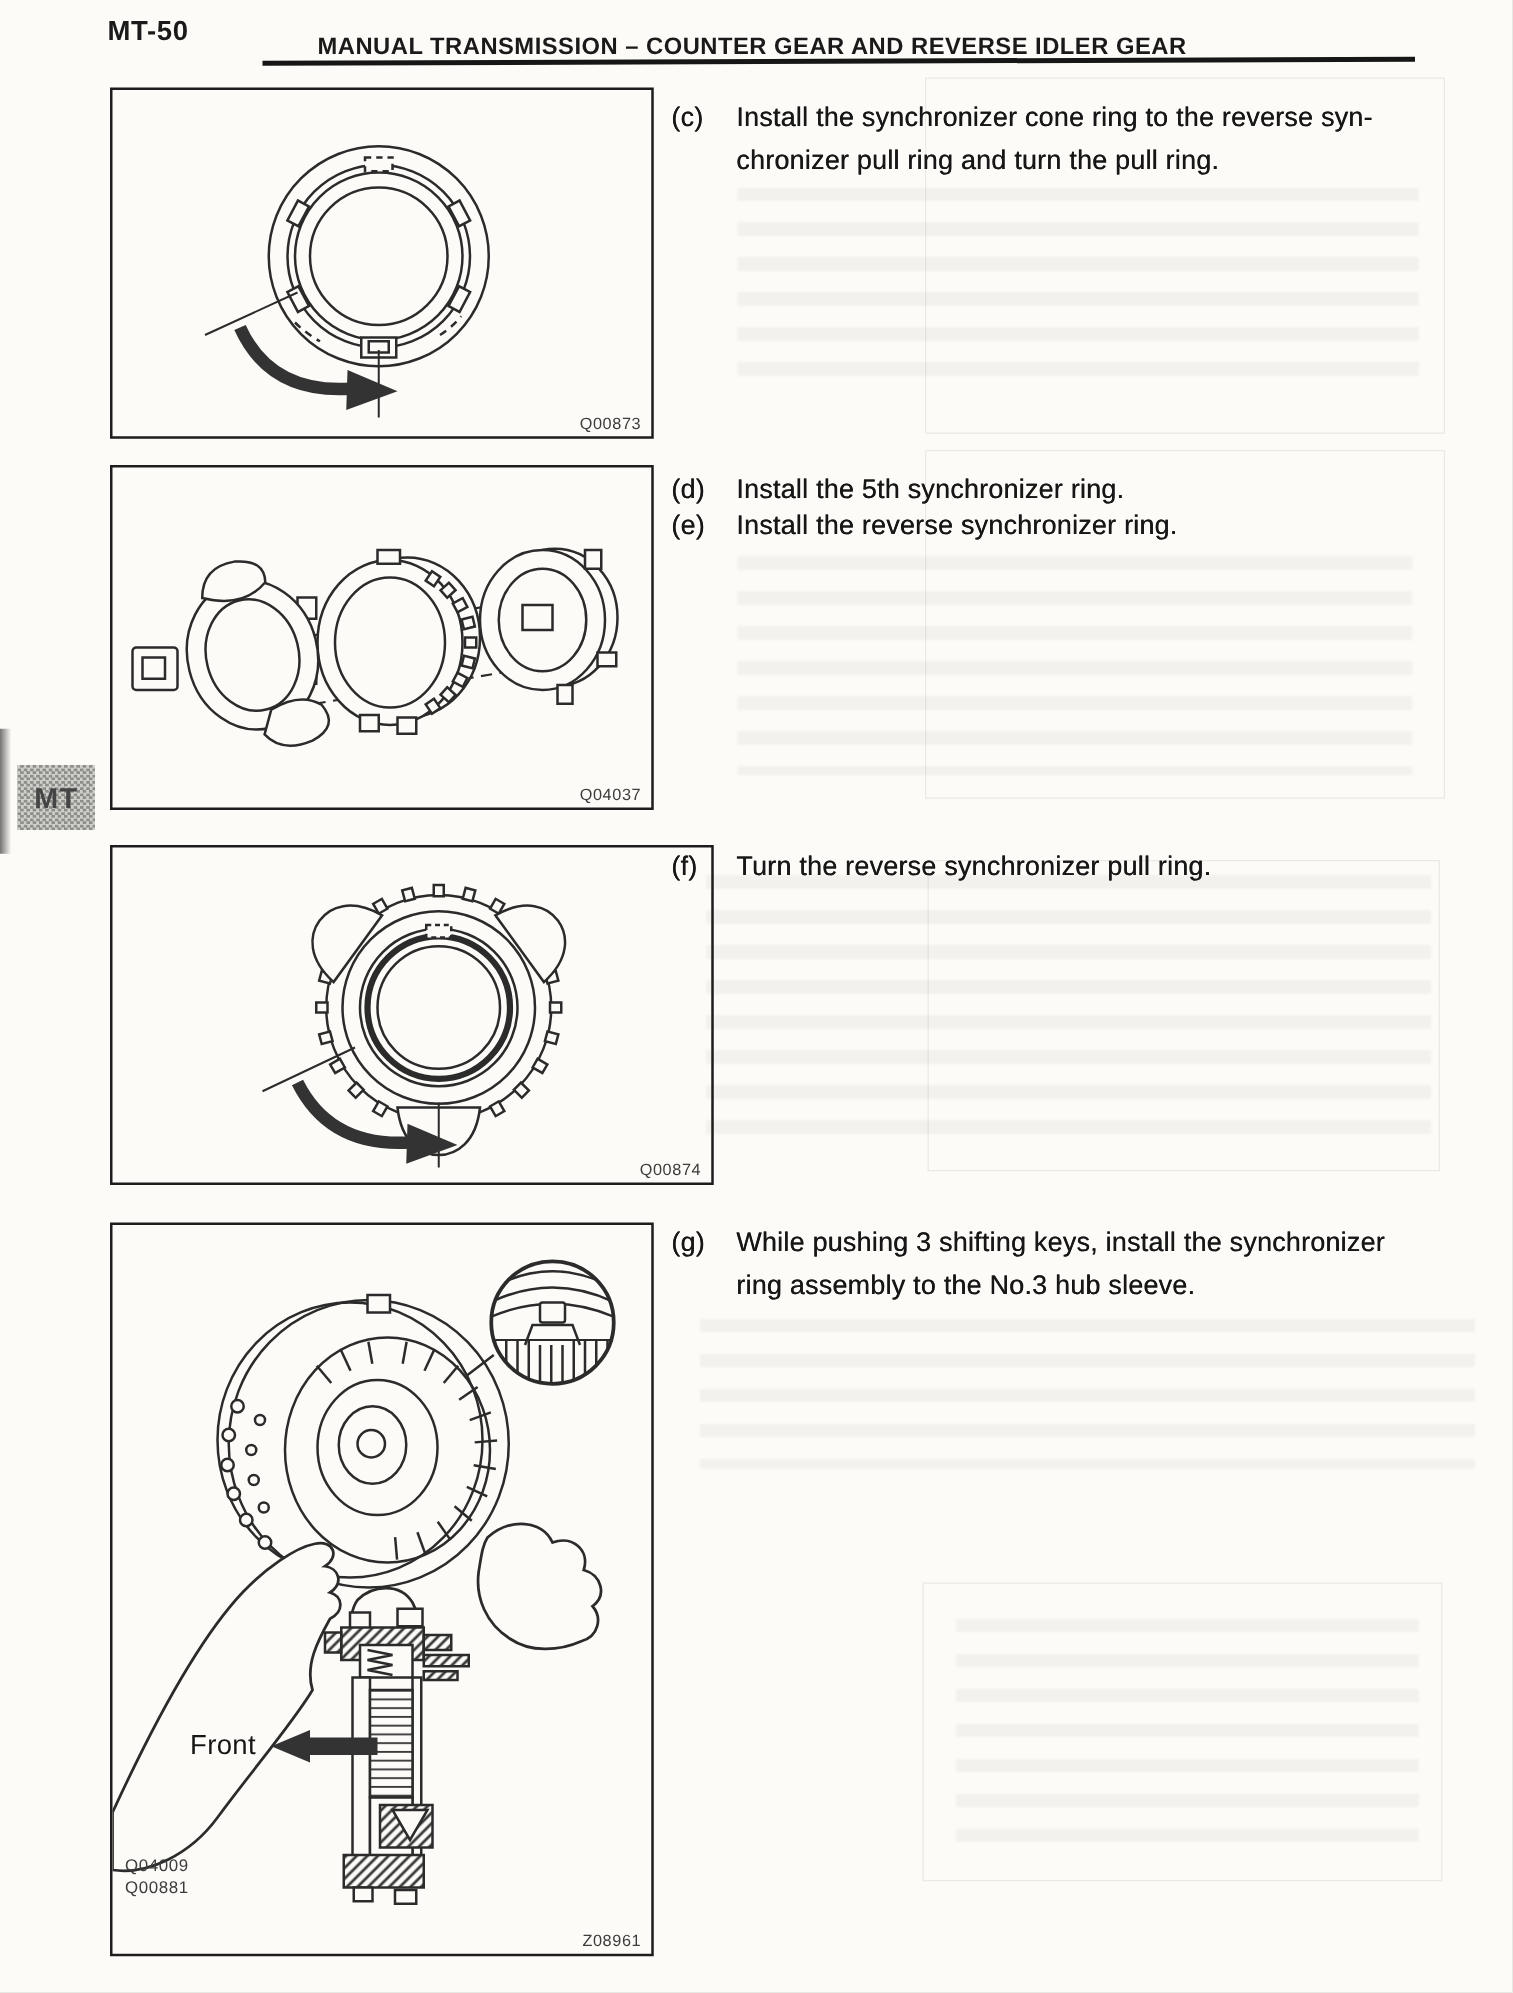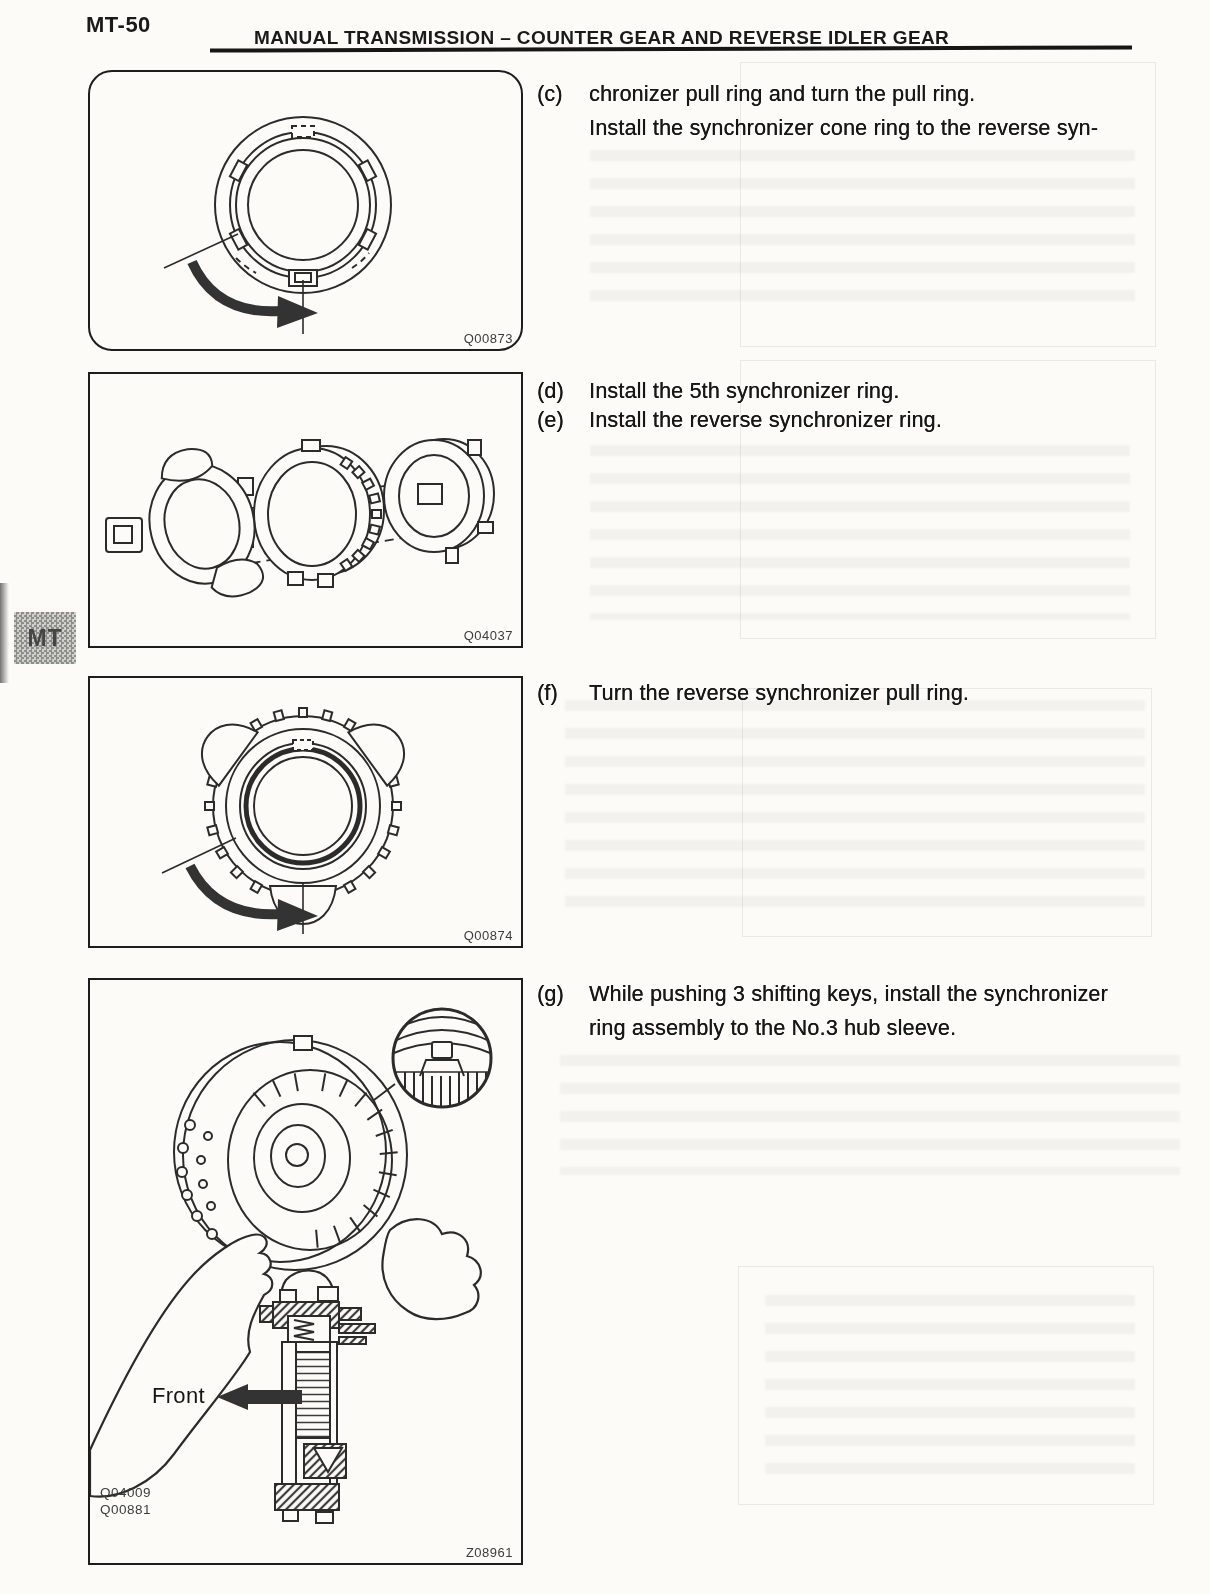--- a/index.html
+++ b/index.html
@@ -18,23 +18,23 @@
     background-color:#b5b5b2;
     background-image:repeating-conic-gradient(#8d8d8a 0% 25%, #cfcfcb 0% 50%);
     background-size:5px 5px;
     display:flex; align-items:center; justify-content:center;
     font-size:23px; font-weight:700; color:#454545; letter-spacing:1px;
   }
   .binding-mark { position:absolute; left:0; top:583px; width:9px; height:100px;
     background:linear-gradient(90deg, rgba(25,25,25,.6), rgba(25,25,25,0)); }
   
   .figbox { position:absolute; border:2.5px solid #1d1d1d; background:transparent; }
-  .fig1 { left:88px; top:70px;  width:431px; height:277px;border-radius:24px; }
+  .fig1 { left:88px; top:70px;  width:431px; height:277px; }
   .fig2 { left:88px; top:372px; width:431px; height:272px; }
-  .fig3 { left:88px; top:676px; width:431px; height:268px; }
+  .fig3 { left:88px; top:676px; width:431px; height:268px;padding-left:48px; }
   .fig4 { left:88px; top:978px; width:431px; height:583px; }
   .figcode { position:absolute; right:8px; bottom:3px; font-size:13px; color:#3c3c3c; letter-spacing:.5px; }
   .figcode-left { position:absolute; left:10px; top:504px; font-size:13.5px; line-height:17px; color:#3c3c3c; letter-spacing:.5px; }
   .front-label { position:absolute; left:62px; top:403px; font-size:22px; color:#161616; letter-spacing:.3px; }
   
   .instr { position:absolute; left:537px; width:665px; font-size:21.5px; line-height:34px; color:#171717;
            letter-spacing:.2px; text-shadow:.25px 0 0 currentColor; }
   .instr .ilabel { position:absolute; left:0; top:0; }
   .instr .ilines { margin-left:52px; }
   .instr .iline { white-space:nowrap; }
@@ -319,22 +319,22 @@
     <div class="figcode-left">
       <div>Q04009</div>
       <div>Q00881</div>
     </div>
     <span class="figcode">Z08961</span>
   </div>
 
   <div class="instr ic">
     <span class="ilabel">(c)</span>
     <div class="ilines">
+      <div class="iline">Install the synchronizer cone ring to the reverse syn-</div>
       <div class="iline">chronizer pull ring and turn the pull ring.</div>
-      <div class="iline">Install the synchronizer cone ring to the reverse syn-</div>
     </div>
   </div>
   <div class="instr id">
     <span class="ilabel">(d)</span>
     <div class="ilines">
       <div class="iline">Install the 5th synchronizer ring.</div>
     </div>
   </div>
   <div class="instr ie">
     <span class="ilabel">(e)</span>

